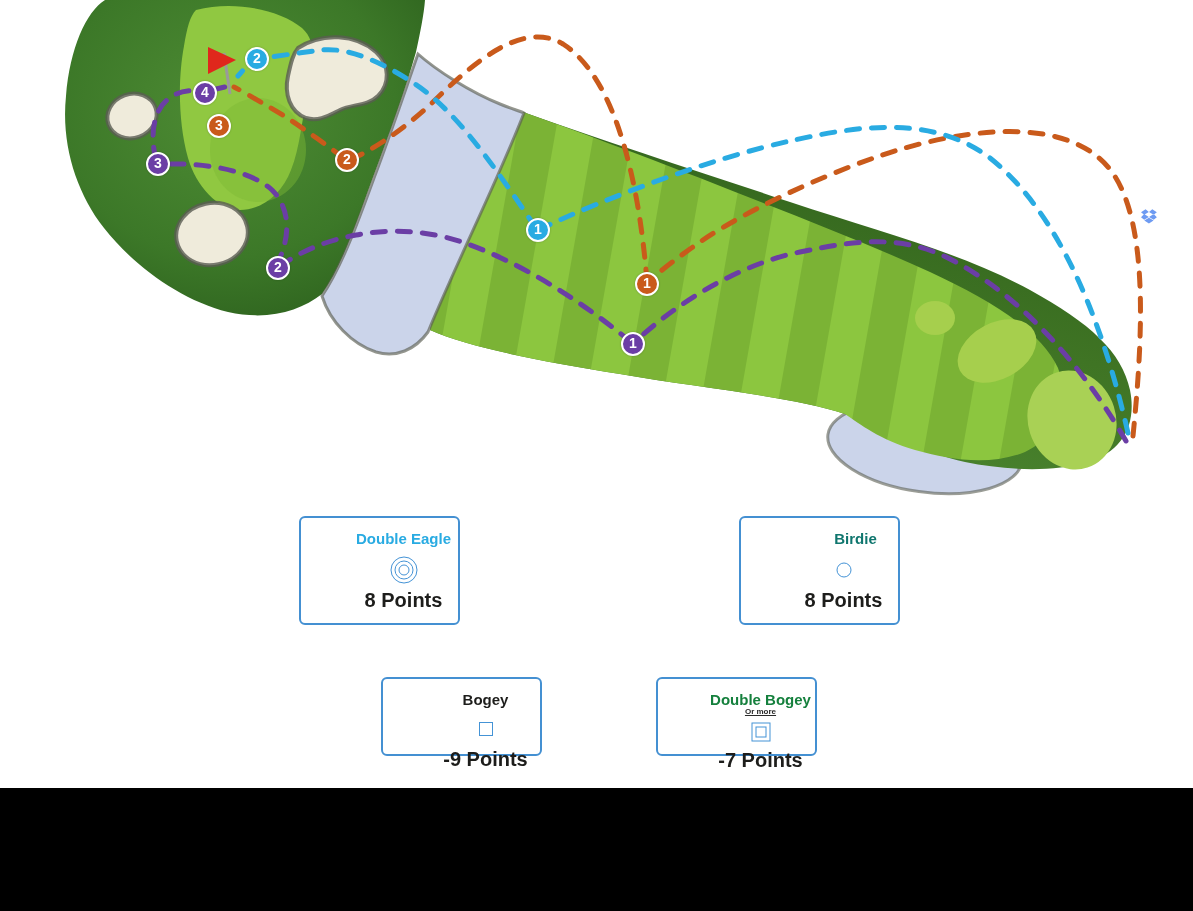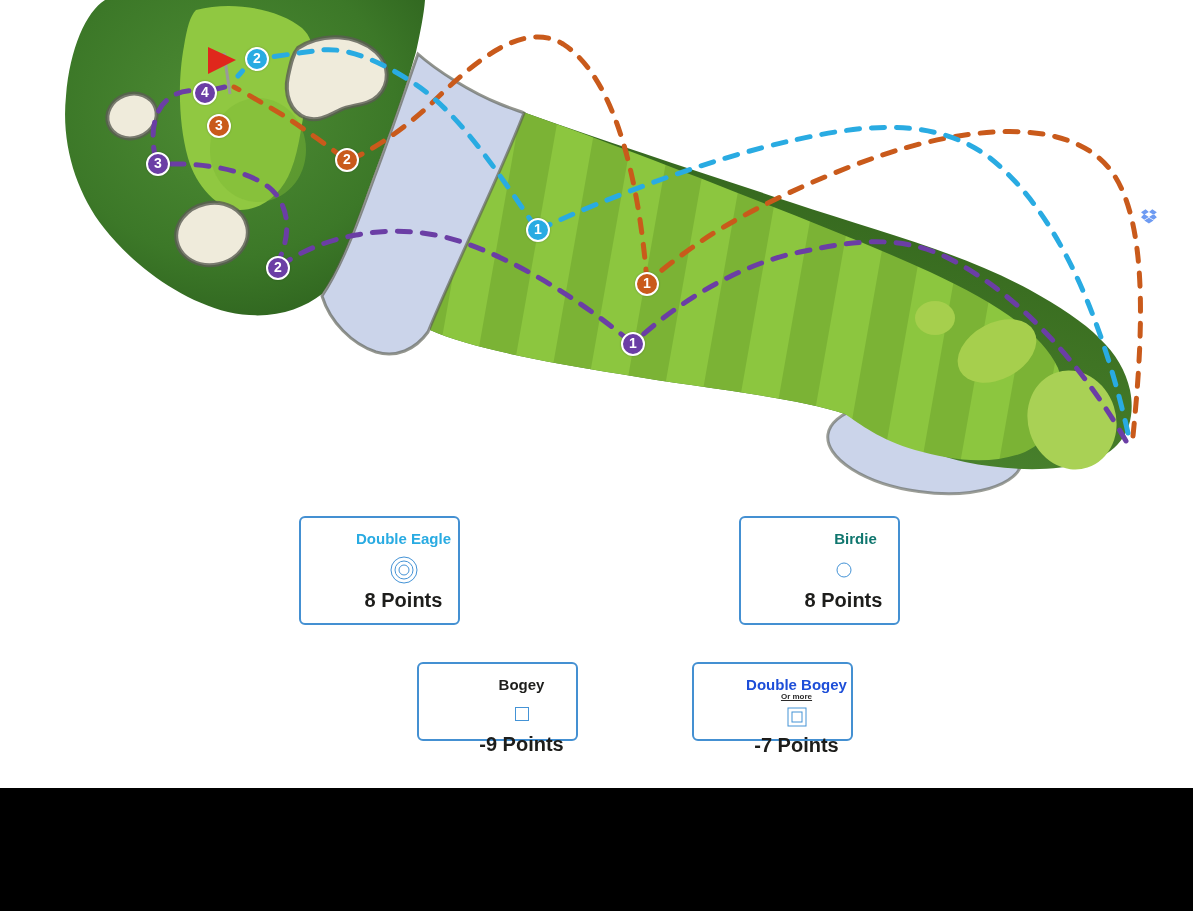--- a/index.html
+++ b/index.html
@@ -8,21 +8,21 @@
   .art{position:absolute;left:0;top:0;}
   .marker-layer{position:absolute;left:0;top:0;width:1193px;height:500px;pointer-events:none;}
   .marker{position:absolute;width:24px;height:24px;border:2px solid #ffffff;border-radius:50%;
           box-sizing:border-box;color:#fff;font-size:14px;font-weight:bold;line-height:19px;
           text-align:center;box-shadow:0 0 2px rgba(0,0,0,.25);}
   .dropbox{position:absolute;left:1141px;top:209px;width:16px;height:15px;}
 
   .card{position:absolute;width:161px;background:#fff;border:2px solid #4490D2;border-radius:6px;
         box-sizing:border-box;display:flex;flex-direction:column;align-items:center;padding-left:48px;}
   .card.row1{top:516px;height:109px;}
-  .card.row2{top:662px;height:79px;margin-left:36px;}
+  .card.row2{top:677px;height:79px;}
   .card-title{margin-top:13px;font-size:15px;font-weight:bold;color:#1D1D1B;line-height:16px;}
   .card-sub{font-size:8px;font-weight:bold;color:#2b2b2b;line-height:8px;margin-top:0px;text-decoration:underline;}
   .card-icon{position:relative;width:32px;height:30px;margin-top:6px;flex:0 0 auto;}
   .card.row1 .card-icon{margin-top:8px;}
   .shape{position:absolute;top:50%;left:50%;transform:translate(-50%,-50%);
          border:1.7px solid #4493D6;box-sizing:border-box;background:transparent;}
   .round{border-radius:50%;}
   .card-points{margin-top:4px;font-size:20px;font-weight:bold;color:#1D1D1B;}
   .black-bar{position:absolute;left:0;top:788px;width:1193px;height:123px;background:#000000;}
 </style>
@@ -175,21 +175,21 @@
 
   <div class="card row2" style="left:381px">
     <div class="card-title" style="color: rgb(29, 29, 27);">Bogey</div>
     <div class="card-icon">
       <span class="shape" style="width:14px;height:14px"></span>
     </div>
     <div class="card-points">-9 Points</div>
   </div>
 
   <div class="card row2" style="left:656px">
-    <div class="card-title" style="color: #1d4ed8;">Double Bogey</div>
+    <div class="card-title" style="color: #15803d;">Double Bogey</div>
     <div class="card-sub">Or more</div>
     <div class="card-icon" style="margin-top:1px">
       <span class="shape" style="width:19px;height:19px"></span>
       <span class="shape" style="width:11px;height:11px"></span>
     </div>
     <div class="card-points" style="margin-top:2px">-7 Points</div>
   </div>
 
   <div class="black-bar"></div>
 </div>

